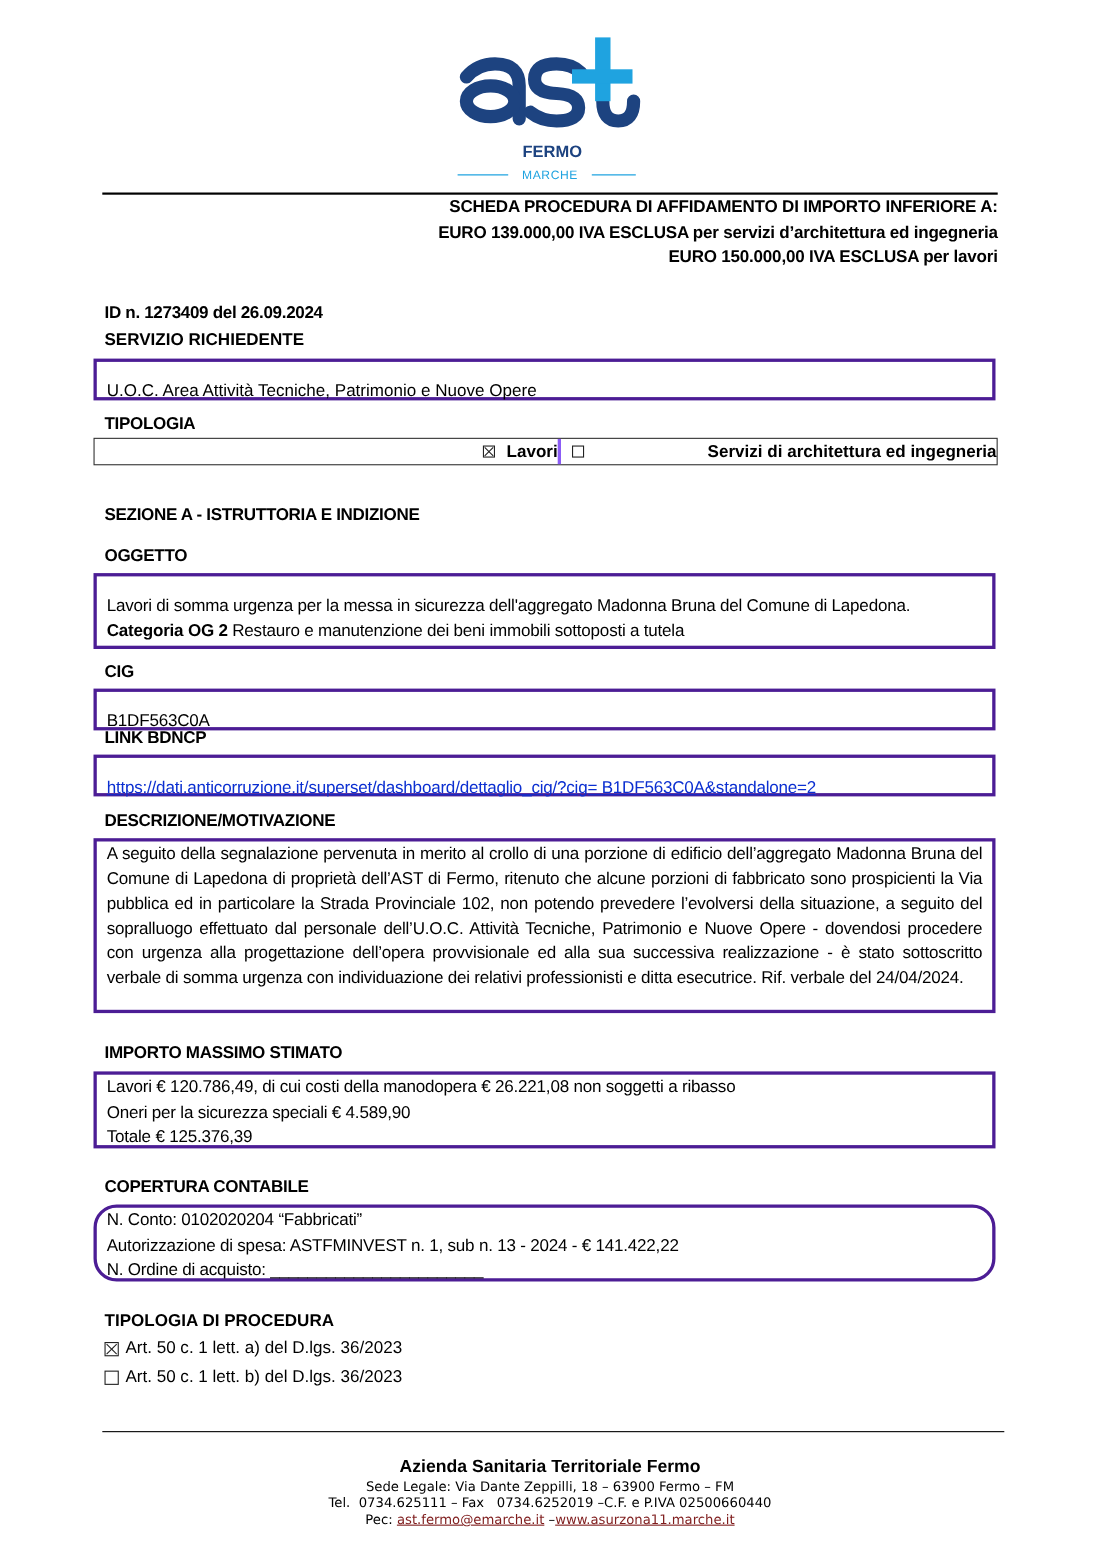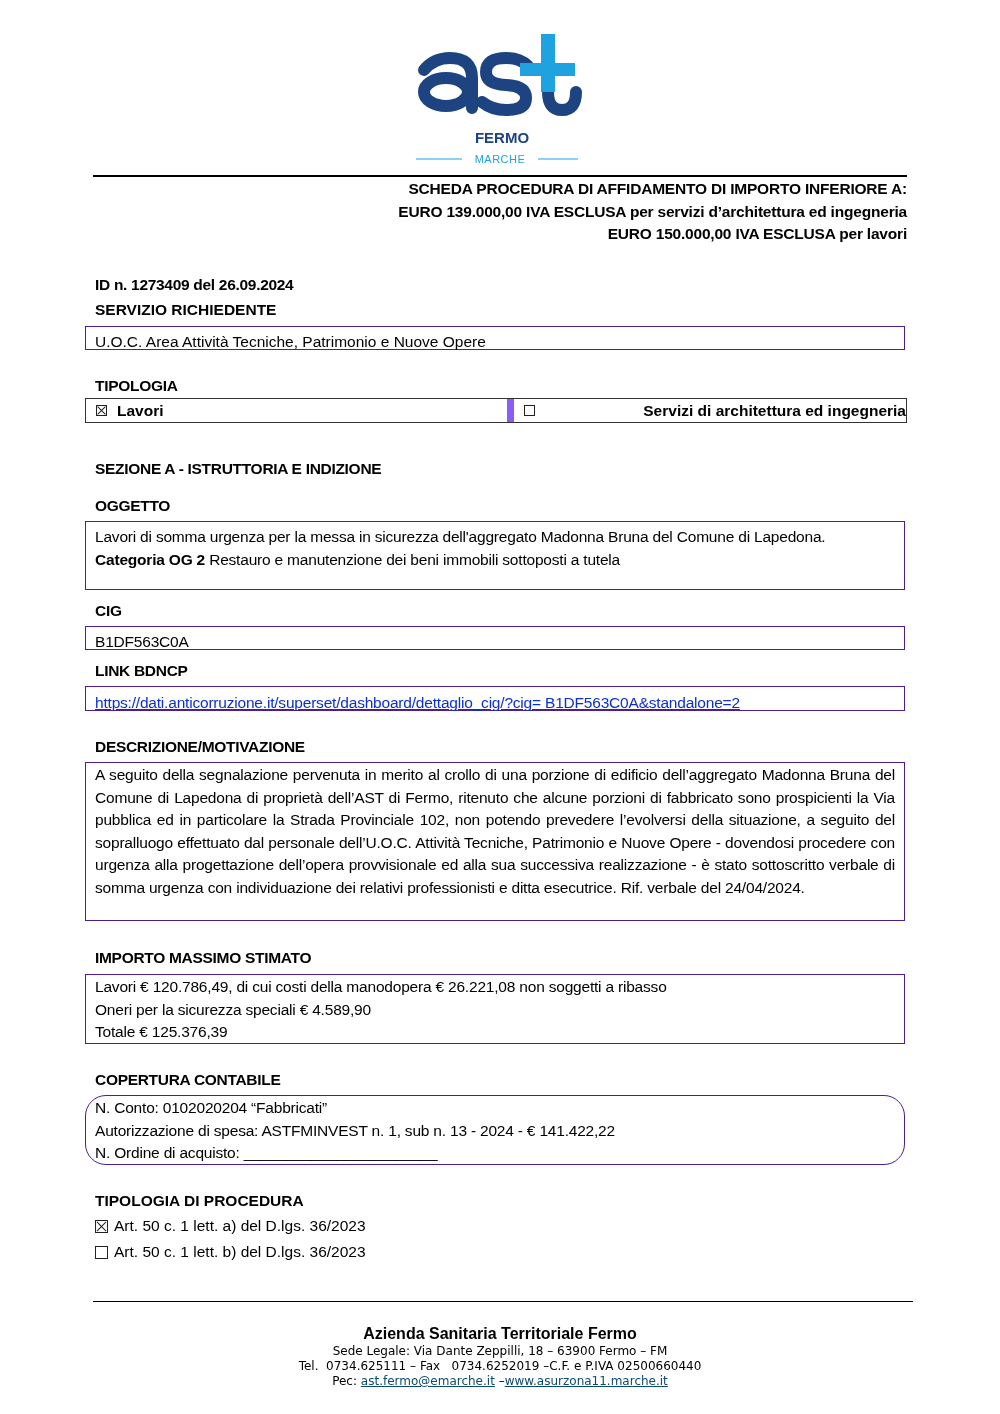--- a/index.html
+++ b/index.html
@@ -13,52 +13,52 @@
 
     .hr-top { position: absolute; left: 93px; top: 175px; width: 814px; height: 0; border-top: 2px solid #000; }
 
     .title-block { position: absolute; left: 93px; top: 178px; width: 814px; text-align: right;
                    font-weight: bold; font-size: 15.5px; line-height: 22.5px; letter-spacing: -0.2px; }
 
     .doc-id { position: absolute; left: 95px; top: 276px; font-weight: bold; font-size: 15.5px;
               font-family: "Liberation Sans", sans-serif; letter-spacing: -0.3px; }
 
     .label { position: absolute; left: 95px; font-weight: bold; font-size: 15.5px; letter-spacing: -0.3px; }
-    .box { position: absolute; left: 85px; width: 820px; border: 1px solid #4c1d95; box-sizing: border-box;
-           padding: 4px 9px; font-size: 15.5px; line-height: 22.5px; letter-spacing: -0.2px; }
+    .box { position: absolute; left: 85px; width: 820px; border: 3px solid #4c1d95; box-sizing: border-box;
+           padding: 16px 9px; font-size: 15.5px; line-height: 22.5px; letter-spacing: -0.2px; }
     .box .line { display: block; white-space: nowrap; }
     .justify { text-align: justify; text-align-last: left; }
     .wide-font { font-family: "Liberation Sans", sans-serif; letter-spacing: 0; }
 
     .tipologia-row { position: absolute; left: 85px; top: 398px; width: 822px; height: 25px;
                      border: 1px solid #333; box-sizing: border-box; display: flex; }
     .tipologia-cell { display: flex; align-items: center; padding-left: 10px; font-weight: bold;
                       font-size: 15.5px; font-family: "Liberation Sans", sans-serif; }
-    .tipologia-cell.left { width: 411px; border-right: 7px solid #8b5cf6; }
+    .tipologia-cell.left { width: 411px; border-right: 3px solid #8b5cf6; justify-content: flex-end; }
     .tipologia-cell.right { flex: 1; justify-content: space-between; }
     .chk { display: inline-block; width: 11px; height: 11px; border: 1px solid #222; position: relative;
            margin-right: 10px; box-sizing: border-box; }
     .chk.checked::before, .chk.checked::after { content: ""; position: absolute; left: 4px; top: -1px;
            width: 1px; height: 11px; background: #222; }
     .chk.checked::before { transform: rotate(45deg); }
     .chk.checked::after { transform: rotate(-45deg); }
 
     a.link { color: #1a0dab; color: #0b2fd1; text-decoration: underline; }
 
     .proc-line { position: absolute; left: 95px; font-size: 15.5px; font-family: "Liberation Sans", sans-serif;
                  display: flex; align-items: center; }
     .proc-line .chk { margin-right: 6px; width: 13px; height: 13px; }
     .proc-line .chk.checked::before, .proc-line .chk.checked::after { left: 5px; height: 13px; }
 
     .hr-bottom { position: absolute; left: 93px; top: 1301px; width: 820px; border-top: 1px solid #000; }
 
     .footer { position: absolute; left: 260px; top: 1324px; width: 480px; text-align: center;
               font-family: "DejaVu Sans", sans-serif; font-size: 12px; line-height: 15px; }
     .footer .org { font-size: 16px; font-weight: bold; line-height: 20px; font-family: "Liberation Sans", sans-serif; }
-    .footer a { color: #0c4a6e; text-decoration: underline; }
+    .footer a { color: #7f1d1d; text-decoration: underline; }
   </style>
 </head>
 <body>
 
 <div class="page">
 
   <div class="logo">
     <svg width="180" height="140" viewBox="0 0 180 140">
 
       <path d="M14 40 Q24 28 40 28 Q62 28 62 48 L62 78" fill="none" stroke="#1d4380" stroke-width="12" stroke-linecap="round"></path>

